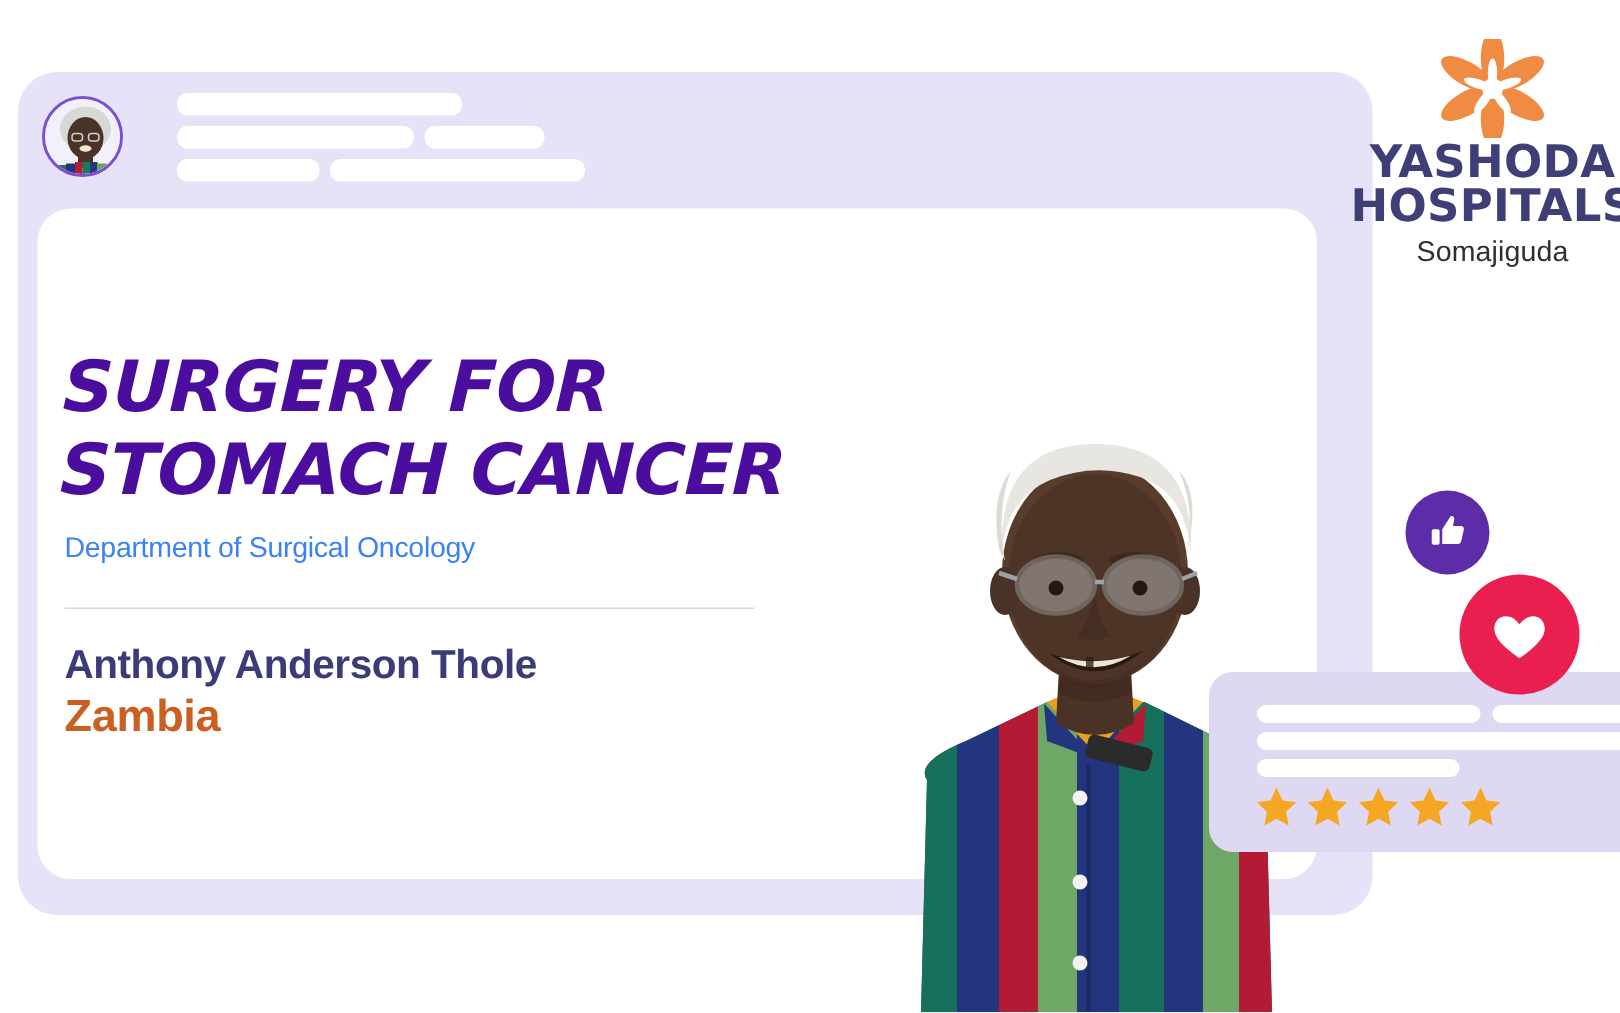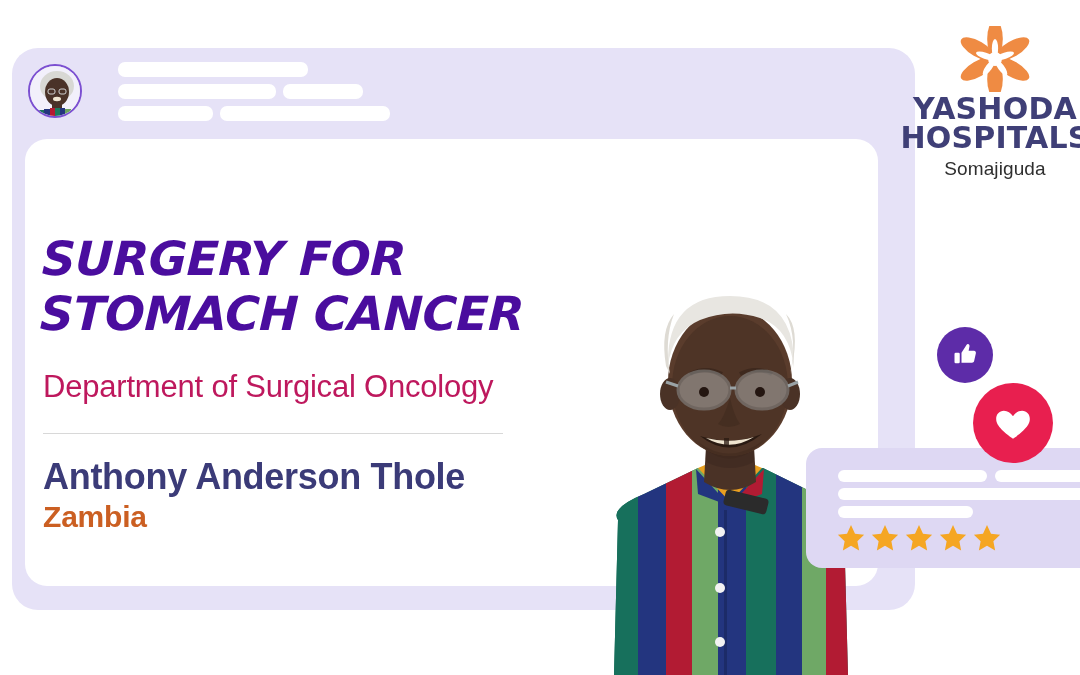--- a/index.html
+++ b/index.html
@@ -95,37 +95,37 @@
     line-height: 1.16;
     letter-spacing: -0.5px;
     color: #4a0d9e;
     font-style: italic;
     transform: skewX(-2deg);
     transform-origin: left top;
     white-space: pre-line;
   }
 
   .subtitle {
-    margin-top: 28px;
-    font-size: 31px;
-    color: #be185d;
+    margin-top: 14px;
+    font-size: 19px;
+    color: #3b82f6;
     font-weight: 400;
     letter-spacing: -0.2px;
   }
 
   .divider {
     margin-top: 28px;
     width: 460px;
     height: 1px;
     background: #d8d8d8;
   }
 
   .patient-name {
     margin-top: 22px;
-    font-size: 36px;
+    font-size: 27px;
     font-weight: 700;
     color: #3b3b78;
     letter-spacing: -0.3px;
   }
 
   .patient-country {
     margin-top: 2px;
     font-size: 30px;
     font-weight: 700;
     color: #cb5f22;

